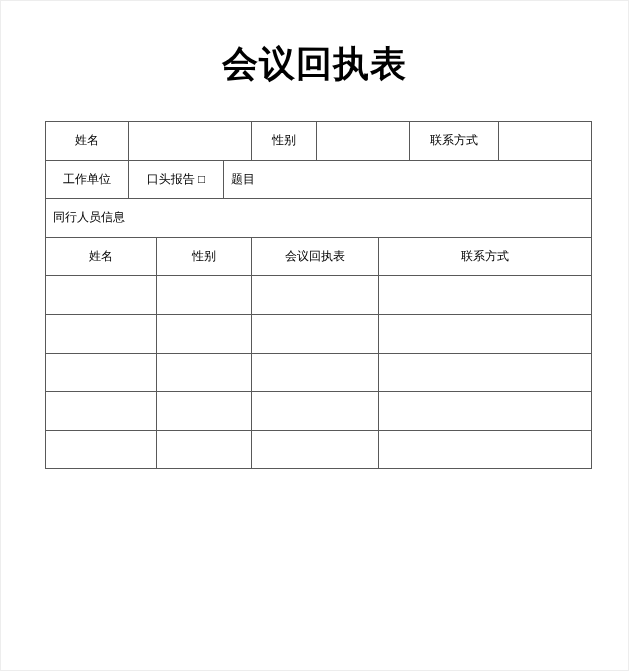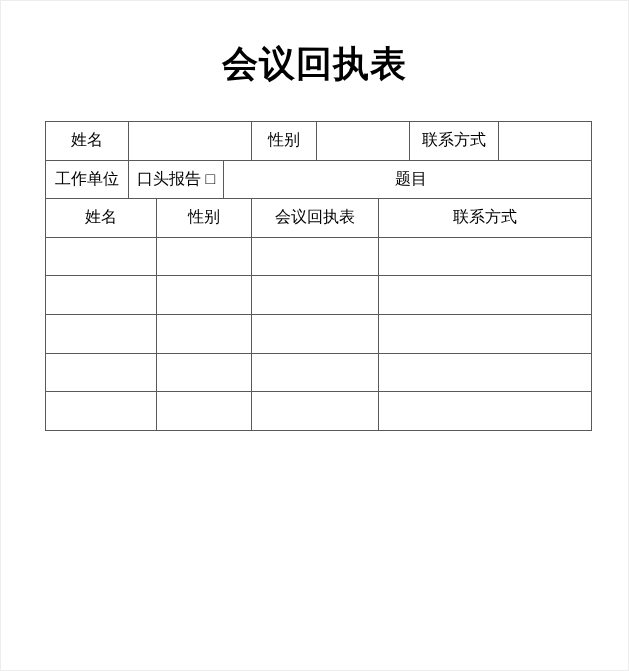--- a/index.html
+++ b/index.html
@@ -27,29 +27,29 @@
   }
   table.reply-form {
     border-collapse: collapse;
     table-layout: fixed;
     width: 546px;
     margin: 36px 0 0 44px;
   }
   table.reply-form td {
     border: 1px solid #595959;
     height: 37.6px;
-    font-size: 16px;
+    font-size: 12px;
     text-align: center;
     vertical-align: middle;
     padding: 0;
     overflow: hidden;
     white-space: nowrap;
   }
   table.reply-form td.left {
-    text-align: center;
+    text-align: left;
     padding-left: 7px;
   }
 </style>
 </head>
 <body>
 
 <div class="page">
 
   <h1 class="doc-title">会议回执表</h1>
 
@@ -78,20 +78,23 @@
 
 
 
 
     <tr>
       <td>工作单位</td>
       <td colspan="2">口头报告 □</td>
       <td colspan="6" class="left">题目</td>
     </tr>
 
+    <tr>
+      <td colspan="9" class="left">同行人员信息</td>
+    </tr>
 
     <tr>
       <td colspan="2">姓名</td>
       <td colspan="2">性别</td>
       <td colspan="2">会议回执表</td>
       <td colspan="3">联系方式</td>
     </tr>
 
     <tr>
       <td colspan="2"></td>

